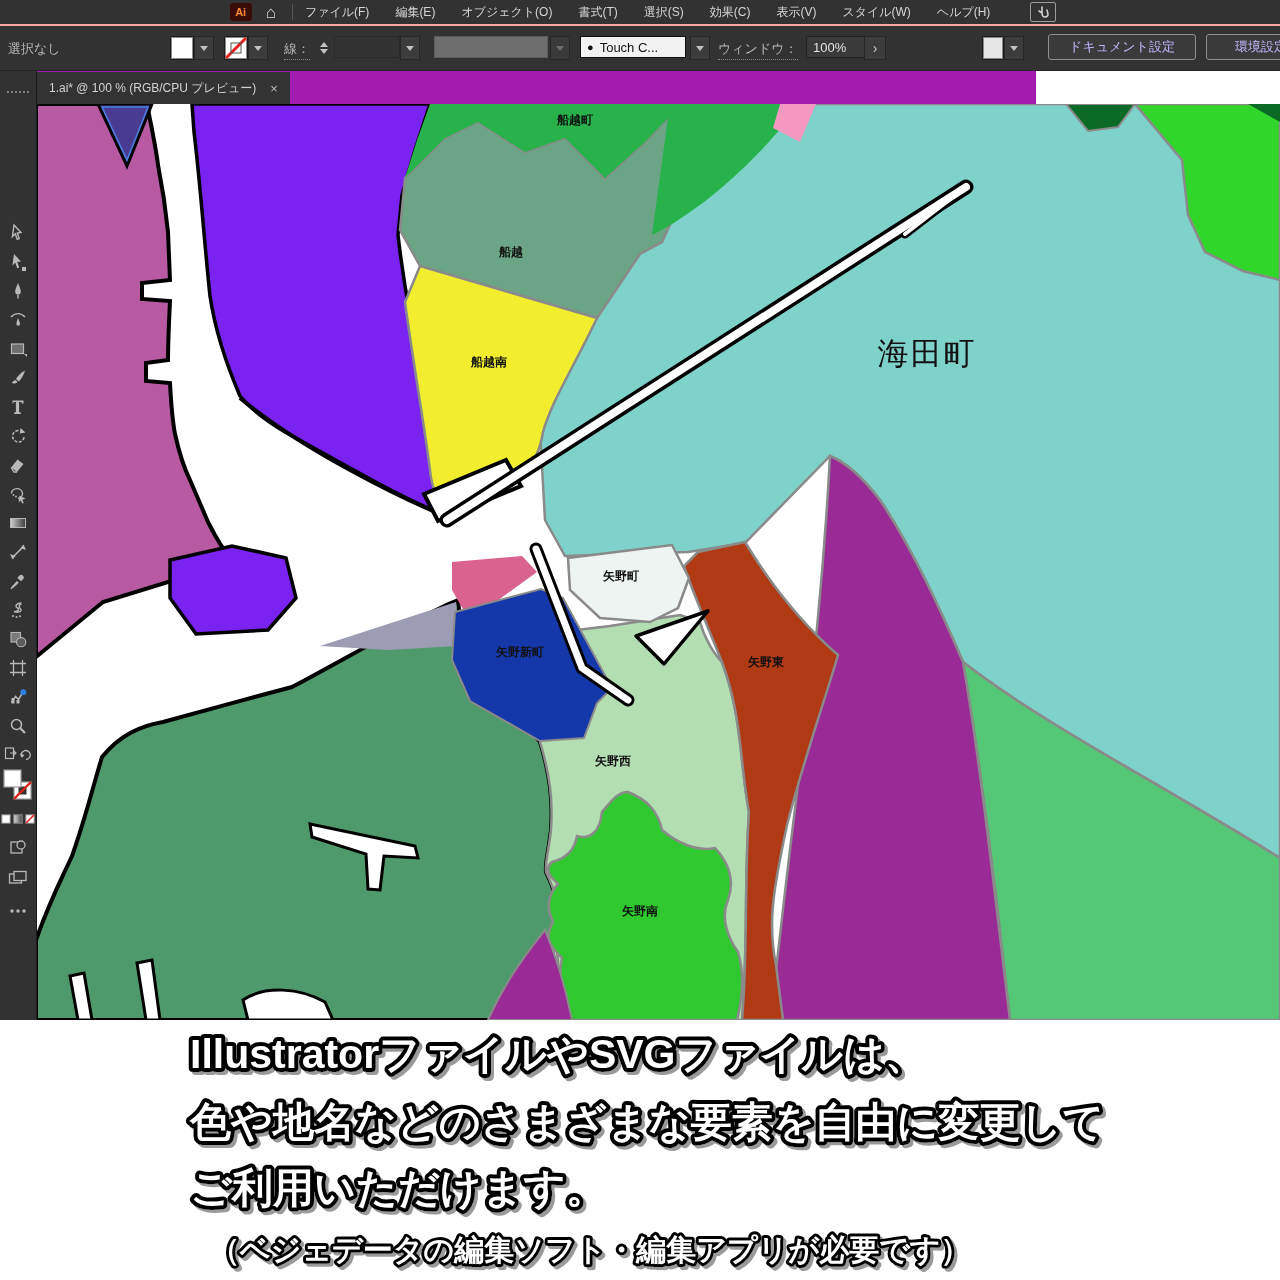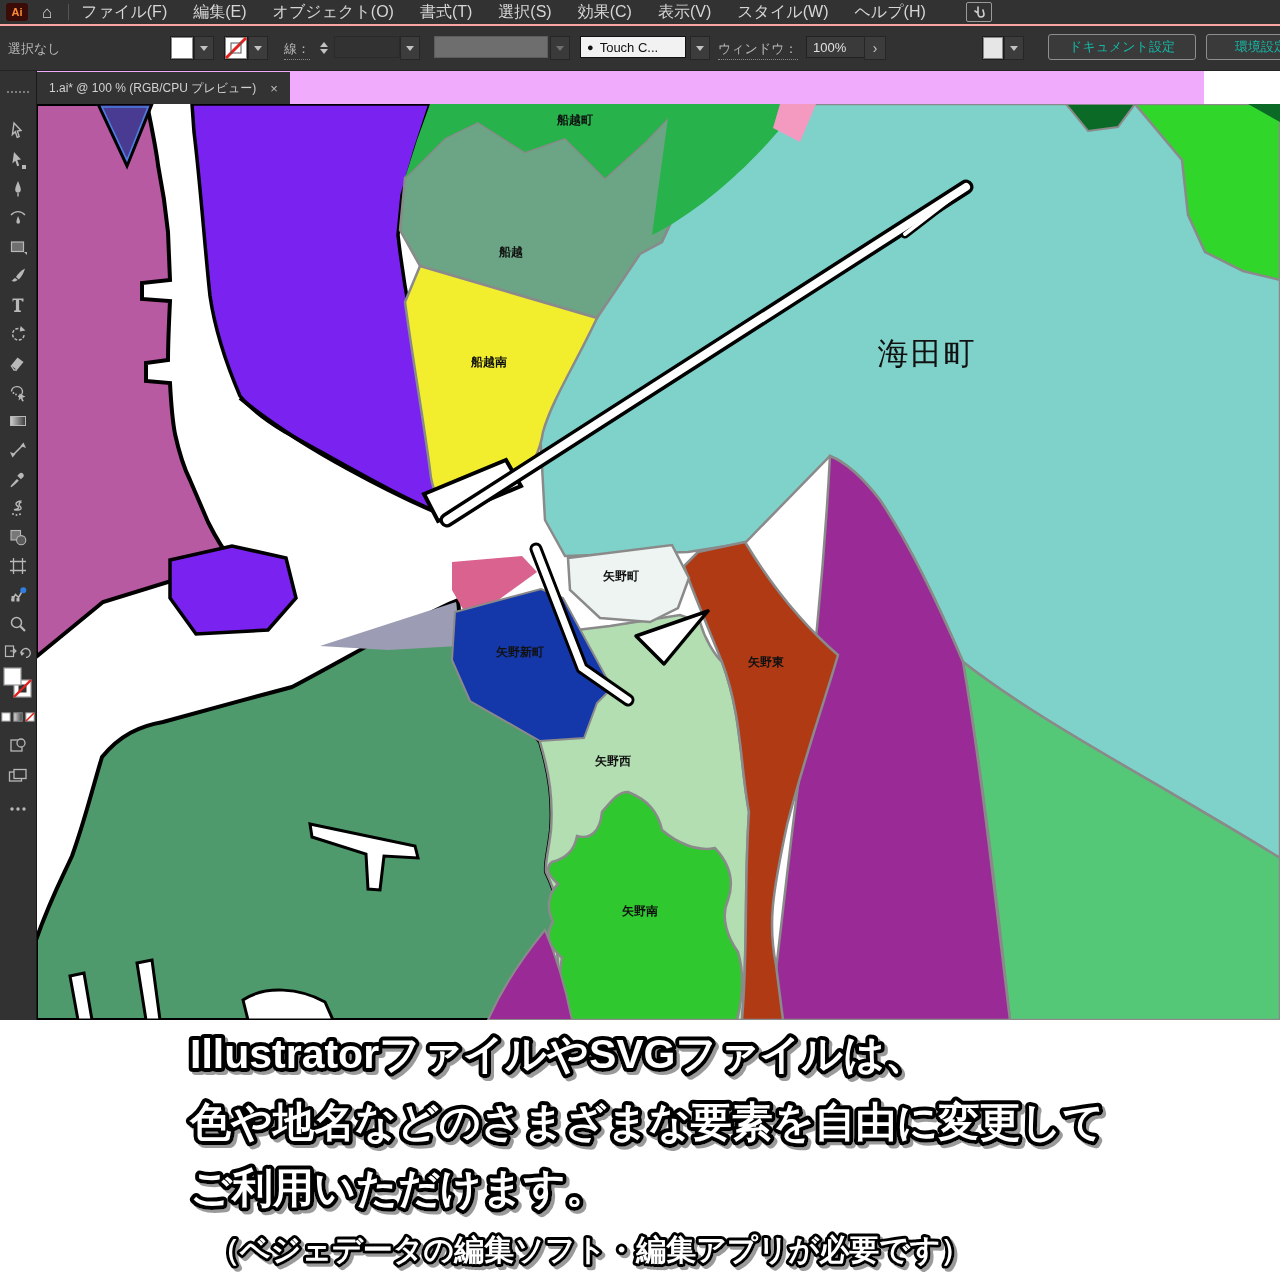--- a/index.html
+++ b/index.html
@@ -1,42 +1,42 @@
 <!DOCTYPE html>
 <html><head>
 <meta charset="utf-8">
 <style>
   html,body{margin:0;padding:0;width:1280px;height:1280px;overflow:hidden;
     font-family:"Liberation Sans",sans-serif;background:#fff;}
-  .abs{position:absolute;}
+  .abs{position:absolute;justify-content:center;}
   
   #menubar{left:0;top:0;width:1280px;height:24px;background:#323232;display:flex;align-items:center;z-index:30;}
   #ai-logo{width:22px;height:18px;margin-left:6px;background:#3a0c08;border-radius:3px;
     color:#ff8a33;font-size:11px;font-weight:bold;display:flex;align-items:center;justify-content:center;}
   #home-icon{color:#d8d8d8;font-size:17px;margin-left:14px;line-height:1;}
   .vsep{width:1px;height:16px;background:#555;margin:0 12px 0 16px;}
-  .menu-item{color:#d6d6d6;font-size:16px;margin-right:26px;white-space:nowrap;cursor:default;}
+  .menu-item{color:#d6d6d6;font-size:12px;margin-right:26px;white-space:nowrap;cursor:default;}
   #touch-ws{margin-left:14px;width:24px;height:18px;border:1px solid #9a9a9a;border-radius:2px;
     display:flex;align-items:center;justify-content:center;}
   
   #optionsbar{left:0;top:24px;width:1280px;height:44px;background:#323232;border-top:2px solid #fca5a5;
     border-bottom:1px solid #232323;overflow:hidden;z-index:29;}
   #optionsbar .lbl{position:absolute;top:14px;color:#b9b9b9;font-size:13px;white-space:nowrap;}
   .dotted{border-bottom:1px dotted #8a8a8a;padding-bottom:1px;}
   .swatch{position:absolute;top:10px;width:22px;height:22px;background:#fff;border:1px solid #1d1d1d;box-shadow:inset 0 0 0 1px #888;}
   .chevbox{position:absolute;top:10px;width:18px;height:22px;background:#3c3c3c;border:1px solid #262626;
     display:flex;align-items:center;justify-content:center;}
   .tri{width:0;height:0;border-left:4px solid transparent;border-right:4px solid transparent;border-top:5px solid #c2c2c2;}
   .tri.dim{border-top-color:#6f6f6f;}
   .fieldbox{position:absolute;top:10px;height:22px;background:#3a3a3a;border:1px solid #212121;color:#e0e0e0;
     font-size:13px;display:flex;align-items:center;padding:0 6px;box-sizing:border-box;}
   .aibtn{position:absolute;top:8px;height:26px;background:#3a3a3a;border:1px solid #8f8f8f;border-radius:3px;
-    color:#14b8a6;font-size:13px;display:flex;align-items:center;justify-content:center;padding:12px 10px;box-sizing:border-box;}
-  
-  #tabrow{left:0;top:68px;width:1204px;height:36px;background:#f0abfc;z-index:28;}
+    color:#c4b5fd;font-size:13px;display:flex;align-items:center;justify-content:center;padding:12px 10px;box-sizing:border-box;}
+  
+  #tabrow{left:0;top:68px;width:1036px;height:36px;background:#a21caf;z-index:28;}
   #toolbar-top{position:absolute;left:0;top:0;width:36px;height:36px;background:#323232;border-right:1px solid #1a1a1a;}
   .grip{position:absolute;left:6px;top:22px;width:24px;height:4px;
     background-image:radial-gradient(#7d7d7d 1px,transparent 1.2px);background-size:4px 4px;}
   #doc-tab{position:absolute;left:37px;top:4px;height:32px;background:#333;display:flex;align-items:center;
     padding:0 12px;color:#d2d2d2;font-size:12px;}
   #tab-close{margin-left:14px;color:#bdbdbd;font-size:13px;cursor:default;}
   
   #toolbar{left:0;top:104px;width:36px;height:916px;background:#323232;border-right:1px solid #1a1a1a;z-index:27;
     display:flex;flex-direction:column;align-items:center;}
   .tool{width:28px;height:29px;display:flex;align-items:center;justify-content:center;}

